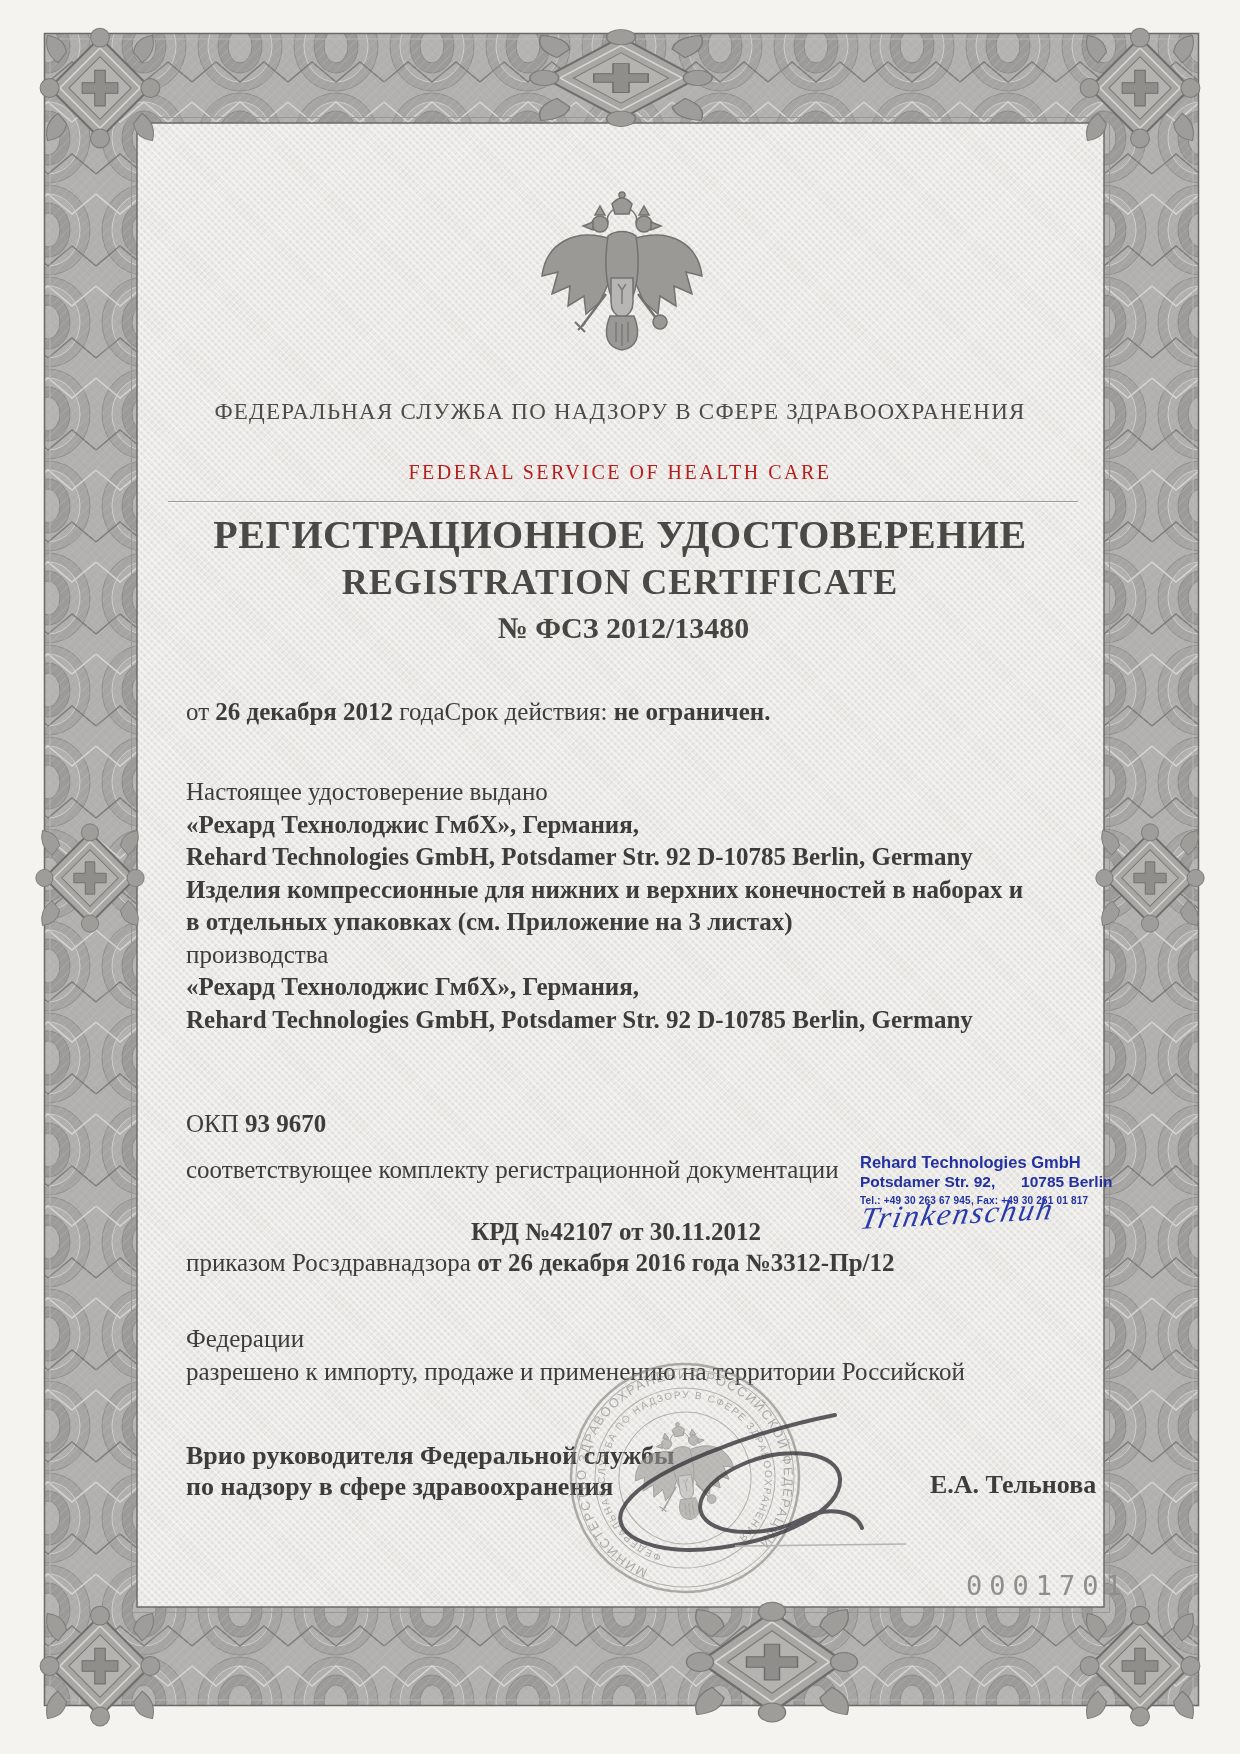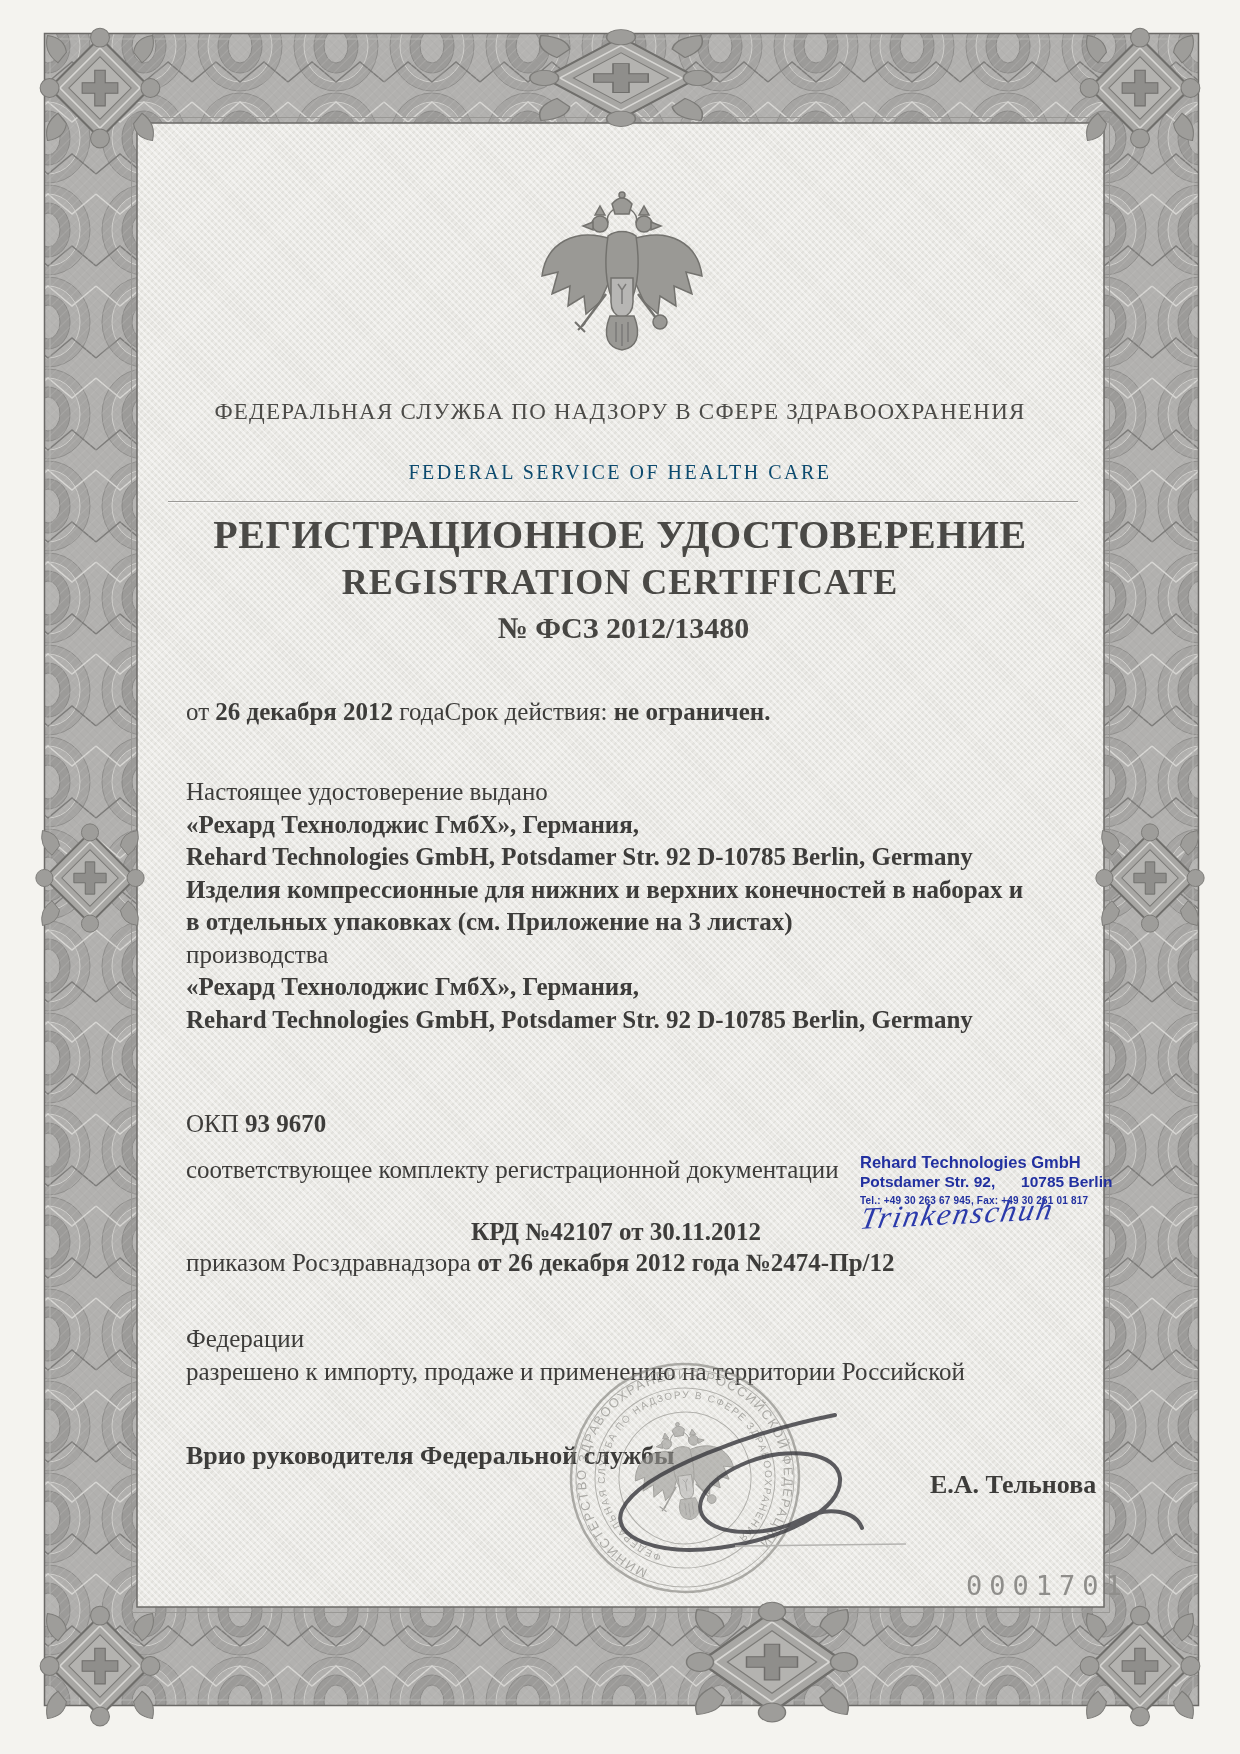--- a/index.html
+++ b/index.html
@@ -16,21 +16,21 @@
     left:137px;top:123px;width:967px;height:1484px;
     background:
       repeating-linear-gradient(45deg, rgba(255,255,255,.45) 0 2px, rgba(255,255,255,0) 2px 5px),
       repeating-linear-gradient(-45deg, rgba(168,168,162,.14) 0 2px, rgba(168,168,162,0) 2px 5px),
       #ebeae6;
   }
   #frame-svg, #overlay-svg{left:0;top:0;width:1240px;height:1754px;}
   #overlay-svg{pointer-events:none;}
 
   .authority-ru{top:399px;font-size:23px;letter-spacing:1.2px;color:#4c4b48;}
-  .authority-en{top:461px;font-size:20px;letter-spacing:2.5px;color:#0c4a6e;}
+  .authority-en{top:461px;font-size:20px;letter-spacing:2.5px;color:#b91c1c;}
   .rule{left:168px;top:501px;width:910px;height:0;border-top:1.5px solid #9a9996;box-shadow:0 1px 0 rgba(255,255,255,.6);}
   .title-ru{top:511px;font-size:40px;font-weight:bold;letter-spacing:.5px;color:#4a4946;}
   .title-en{top:561px;font-size:36px;font-weight:bold;letter-spacing:1px;color:#4a4946;}
   .cert-no{top:611px;font-size:30px;font-weight:bold;color:#464542;padding-left:7px;}
 
   .row{display:flex;justify-content:flex-start;left:186px;width:877px;font-size:25px;}
   #date-row{top:698px;}
   #risk-row{top:1110px;}
   .b{font-weight:bold;}
 
@@ -181,30 +181,31 @@
 
 <div id="company-stamp" class="abs">
   <div class="l1">Rehard Technologies GmbH</div>
   <div class="l2">Potsdamer Str. 92,      10785 Berlin</div>
   <div class="l3">Tel.: +49 30 263 67 945, Fax: +49 30 261 01 817</div>
 </div>
 <div id="company-signature" class="abs">Trinkenschuh</div>
 
 <div id="krd-line" class="abs">КРД №42107 от 30.11.2012</div>
 <div id="order-line" class="abs">
-  <span>приказом Росздравнадзора </span><span class="b">от 26 декабря 2012 года №2474-Пр/12</span>
+  <span>приказом Росздравнадзора </span><span class="b">от 26 декабря 2016 года №3312-Пр/12</span>
 </div>
 
 <div id="permission" class="abs">
   <div>Федерации</div>
   <div>разрешено к импорту, продаже и применению на территории Российской</div>
 </div>
 
 <div id="signer-title" class="abs">
   <div>Врио руководителя Федеральной службы</div>
+  <div>по надзору в сфере здравоохранения</div>
 </div>
 <div id="signer-name" class="abs">Е.А. Тельнова</div>
 
 <div id="serial" class="abs">0001701</div>
 
 <svg id="overlay-svg" class="abs" viewBox="0 0 1240 1754" xmlns="http://www.w3.org/2000/svg">
   <g opacity="0.6" transform="rotate(-8 685 1478)">
     <circle cx="685" cy="1478" r="114" fill="none" stroke="#7f7e79" stroke-width="2.5"></circle>
     <circle cx="685" cy="1478" r="109" fill="none" stroke="#8b8a85" stroke-width="1"></circle>
     <circle cx="685" cy="1478" r="90" fill="none" stroke="#8b8a85" stroke-width="1"></circle>

